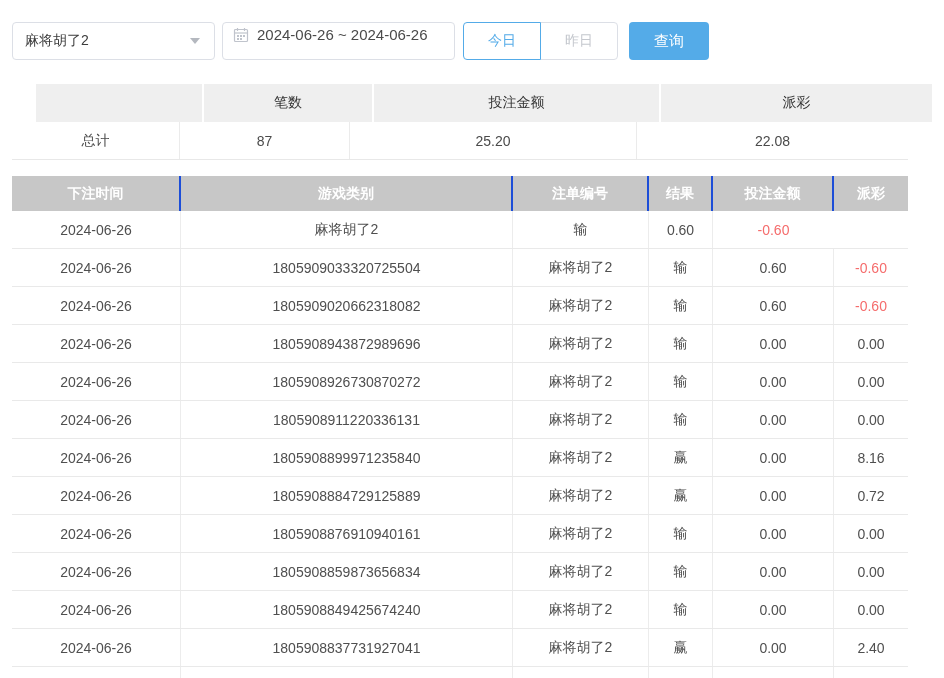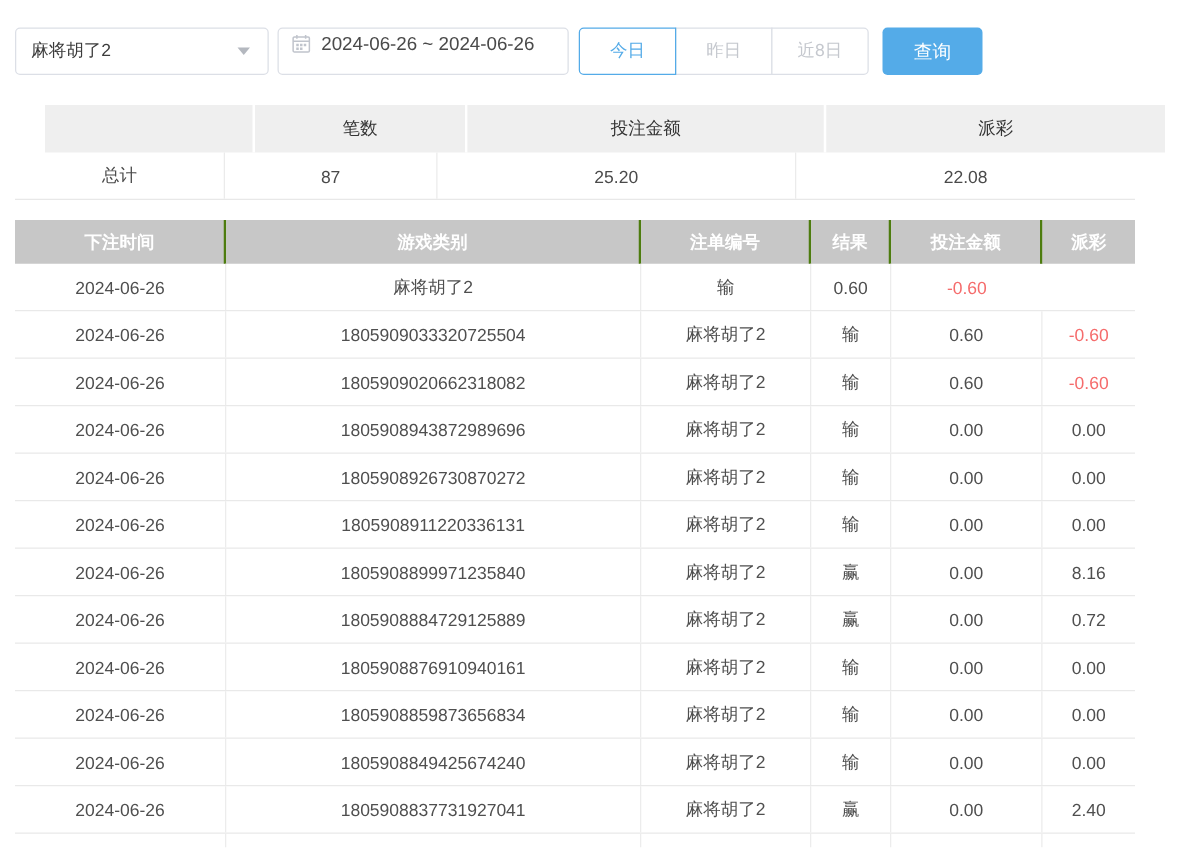--- a/index.html
+++ b/index.html
@@ -8,21 +8,21 @@
   .page { padding:22px 12px 0 12px; width:920px; }
 
   
   .toolbar { display:flex; align-items:center; height:38px; margin-bottom:24px; }
   .select-box { width:203px; height:38px; border:1px solid #dcdfe6; border-radius:4px;
     display:flex; align-items:center; justify-content:space-between; padding:0 12px;
     font-size:14px; color:#3c3c3c; cursor:pointer; background:#fff; margin-right:7px; }
   .caret { width:0; height:0; border-left:5px solid transparent; border-right:5px solid transparent;
     border-top:6px solid #b4b8bf; margin-right:2px; }
   .date-box { width:233px; height:38px; border:1px solid #dcdfe6; border-radius:4px;
-    display:flex; align-items:flex-start; padding:4px 10px; font-size:15px; color:#4a4a4a;
+    display:flex; align-items:flex-end; padding:16px 10px; font-size:15px; color:#4a4a4a;
     background:#fff; cursor:pointer; margin-right:8px; }
   .cal-icon { margin-right:8px; display:flex; align-items:center; }
   .btn-group { display:flex; }
   .qbtn { width:78px; height:38px; background:#fff; border:1px solid #dcdfe6; font-size:14px;
     color:#c5c8ce; cursor:pointer; margin-left:-1px; position:relative;
     font-family:"Liberation Sans","DejaVu Sans",sans-serif; }
   .qbtn:first-child { border-radius:4px 0 0 4px; margin-left:0; }
   .qbtn:last-child { border-radius:0 4px 4px 0; }
   .qbtn.active { color:var(--accent,#53a8e8); border-color:var(--accent,#53a8e8); z-index:2; }
   .query-btn { width:80px; height:38px; margin-left:11px; border:none; border-radius:4px;
@@ -38,21 +38,21 @@
   .summary .s-row { display:grid; grid-template-columns:168px 170px 287px 271px; height:38px;
     border-bottom:1px solid #e8e8e8; }
   .summary .s-row > div { display:flex; align-items:center; justify-content:center;
     font-size:14px; color:#4a4a4a; border-right:1px solid #ebebeb; }
   .summary .s-row > div:last-child { border-right:none; }
 
   
   .bet-table { width:896px; }
   .t-head { display:grid; grid-template-columns:169px 332px 136px 64px 121px 74px; height:35px; }
   .t-head > div { background:var(--thead-bg,#c7c7c7); color:#fff; font-size:14px; font-weight:bold;
-    display:flex; align-items:center; justify-content:center; border-right:2px solid #4d7c0f; }
+    display:flex; align-items:center; justify-content:center; border-right:2px solid #1d4ed8; }
   .t-head > div:last-child { border-right:none; }
   .t-row { display:grid; grid-template-columns:169px 332px 136px 64px 121px 74px; height:38px;
     border-bottom:1px solid #e9e9e9; }
   .t-row > div { display:flex; align-items:center; justify-content:center; font-size:14px;
     color:#4f4f4f; border-right:1px solid #ececec; overflow:hidden; white-space:nowrap; }
   .t-row > div:last-child { border-right:none; }
   .t-row .neg { color:var(--danger,#f56c6c); }
   .partial-row { height:11px; border-bottom:none; }
 </style>
 </head>
@@ -77,21 +77,20 @@
           <rect x="10" y="8" width="2" height="2" fill="#c0c4cc"></rect>
           <rect x="4" y="11" width="2" height="2" fill="#c0c4cc"></rect>
           <rect x="7" y="11" width="2" height="2" fill="#c0c4cc"></rect>
         </svg>
       </span>
       <span>2024-06-26 ~ 2024-06-26</span>
     </div>
     <div class="btn-group">
       <button class="qbtn active">今日</button>
       <button class="qbtn">昨日</button>
-      <button class="qbtn">近8日</button>
     </div>
     <button class="query-btn">查询</button>
   </div>
 
   <div class="summary">
     <div class="s-head">
       <div></div>
       <div>笔数</div>
       <div>投注金额</div>
       <div>派彩</div>

